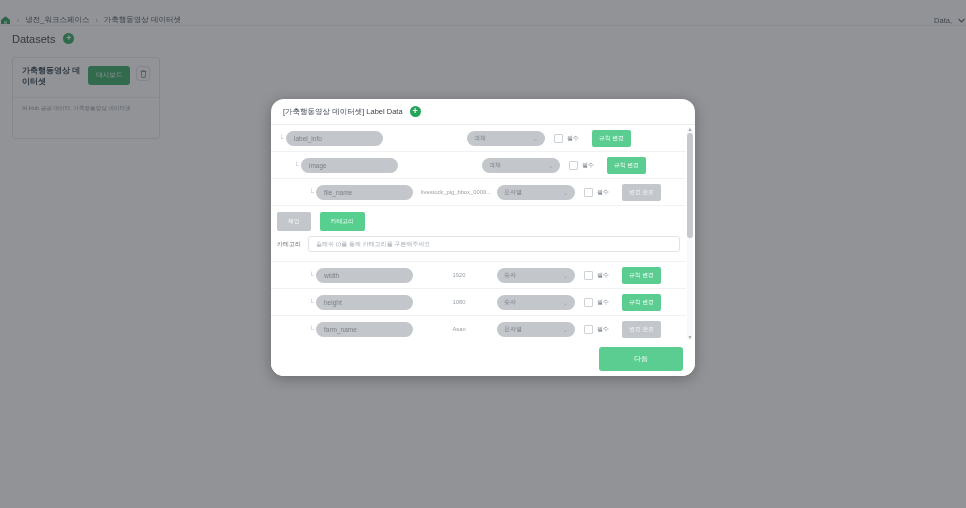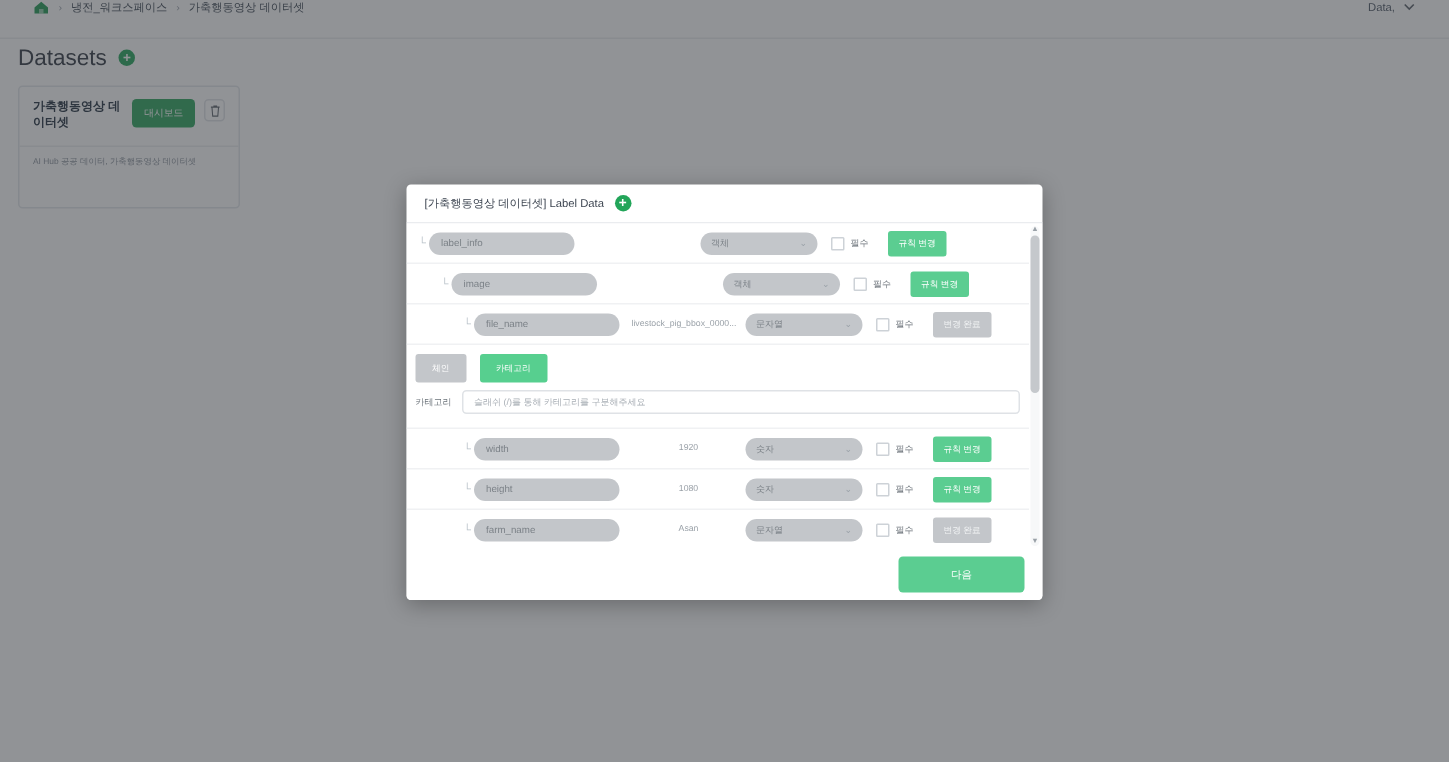--- a/index.html
+++ b/index.html
@@ -9,36 +9,36 @@
     background: #ffffff;
     overflow: hidden;
   }
   #app { position: relative; width: 966px; height: 508px; background: #f4f5f7; }
 
   
   .page { position: absolute; inset: 0; background: #ffffff; }
 
   .topbar {
     height: 26px; background: #ffffff;
-    display: flex; align-items: flex-start; justify-content: space-between;
-    padding: 0 22px; border-bottom: 1px solid #eceef0;
+    display: flex; align-items: flex-end; justify-content: space-between;
+    padding: 0 0; border-bottom: 1px solid #eceef0;
   }
   .crumbs { display: flex; align-items: center; gap: 6px; font-size: 7.5px; color: #4b5563; }
   .crumb-home { width: 11px; height: 10px; display: inline-block; position: relative; }
   .crumb-home svg { display: block; }
   .crumb-sep { color: #9aa1ab; font-size: 7px; }
   .crumb-link { color: #3b4css; color: #3f4955; white-space: nowrap; }
   .user-box { display: flex; align-items: center; gap: 5px; font-size: 7.5px; color: #4b5563; }
   .chev { width: 9px; height: 9px; }
 
   .section-head {
     height: 25px; display: flex; align-items: center; gap: 8px;
     padding: 0 12px; background: #ffffff;
   }
-  .section-title { font-size: 15px; color: #2f3640; text-align: right; }
+  .section-title { font-size: 11px; color: #2f3640; text-align: right; }
   .plus-circle {
     width: 11px; height: 11px; border-radius: 50%; background: #22a559;
     display: inline-flex; align-items: center; justify-content: center;
     color: #fff; font-size: 9px; line-height: 1; font-weight: bold;
   }
 
   .cards-area { padding: 6px 12px; }
   .ds-card {
     width: 148px; height: 82px; background: #ffffff;
     border: 1px solid #e3e6ea; border-radius: 3px;
@@ -58,23 +58,23 @@
     background: #fff; display: inline-flex; align-items: center; justify-content: center;
     cursor: pointer;
   }
   .ds-card-divider { margin: 9px -9px 0 -9px; border-top: 1px solid #eceef0; }
   .ds-card-desc { font-size: 5.6px; color: #8a929c; padding-top: 7px; line-height: 1.4; }
 
   
   .overlay { position: absolute; inset: 0; background: rgba(55,58,63,0.55); }
 
   .modal {
-    position: absolute; left: 271px; top: 123px;
+    position: absolute; left: 271px; top: 99px;
     width: 424px; height: 277px;
-    background: #ffffff; border-radius: 3px;
+    background: #ffffff; border-radius: 13px;
     box-shadow: 0 3px 14px rgba(0,0,0,0.28);
     display: flex; flex-direction: column; overflow: hidden;
   }
   .modal-head {
     height: 26px; display: flex; align-items: center; gap: 7px;
     padding: 0 12px; border-bottom: 1px solid #eaecef; flex: 0 0 auto;
   }
   .modal-title { font-size: 7.5px; color: #3c4450; }
 
   .modal-body {

